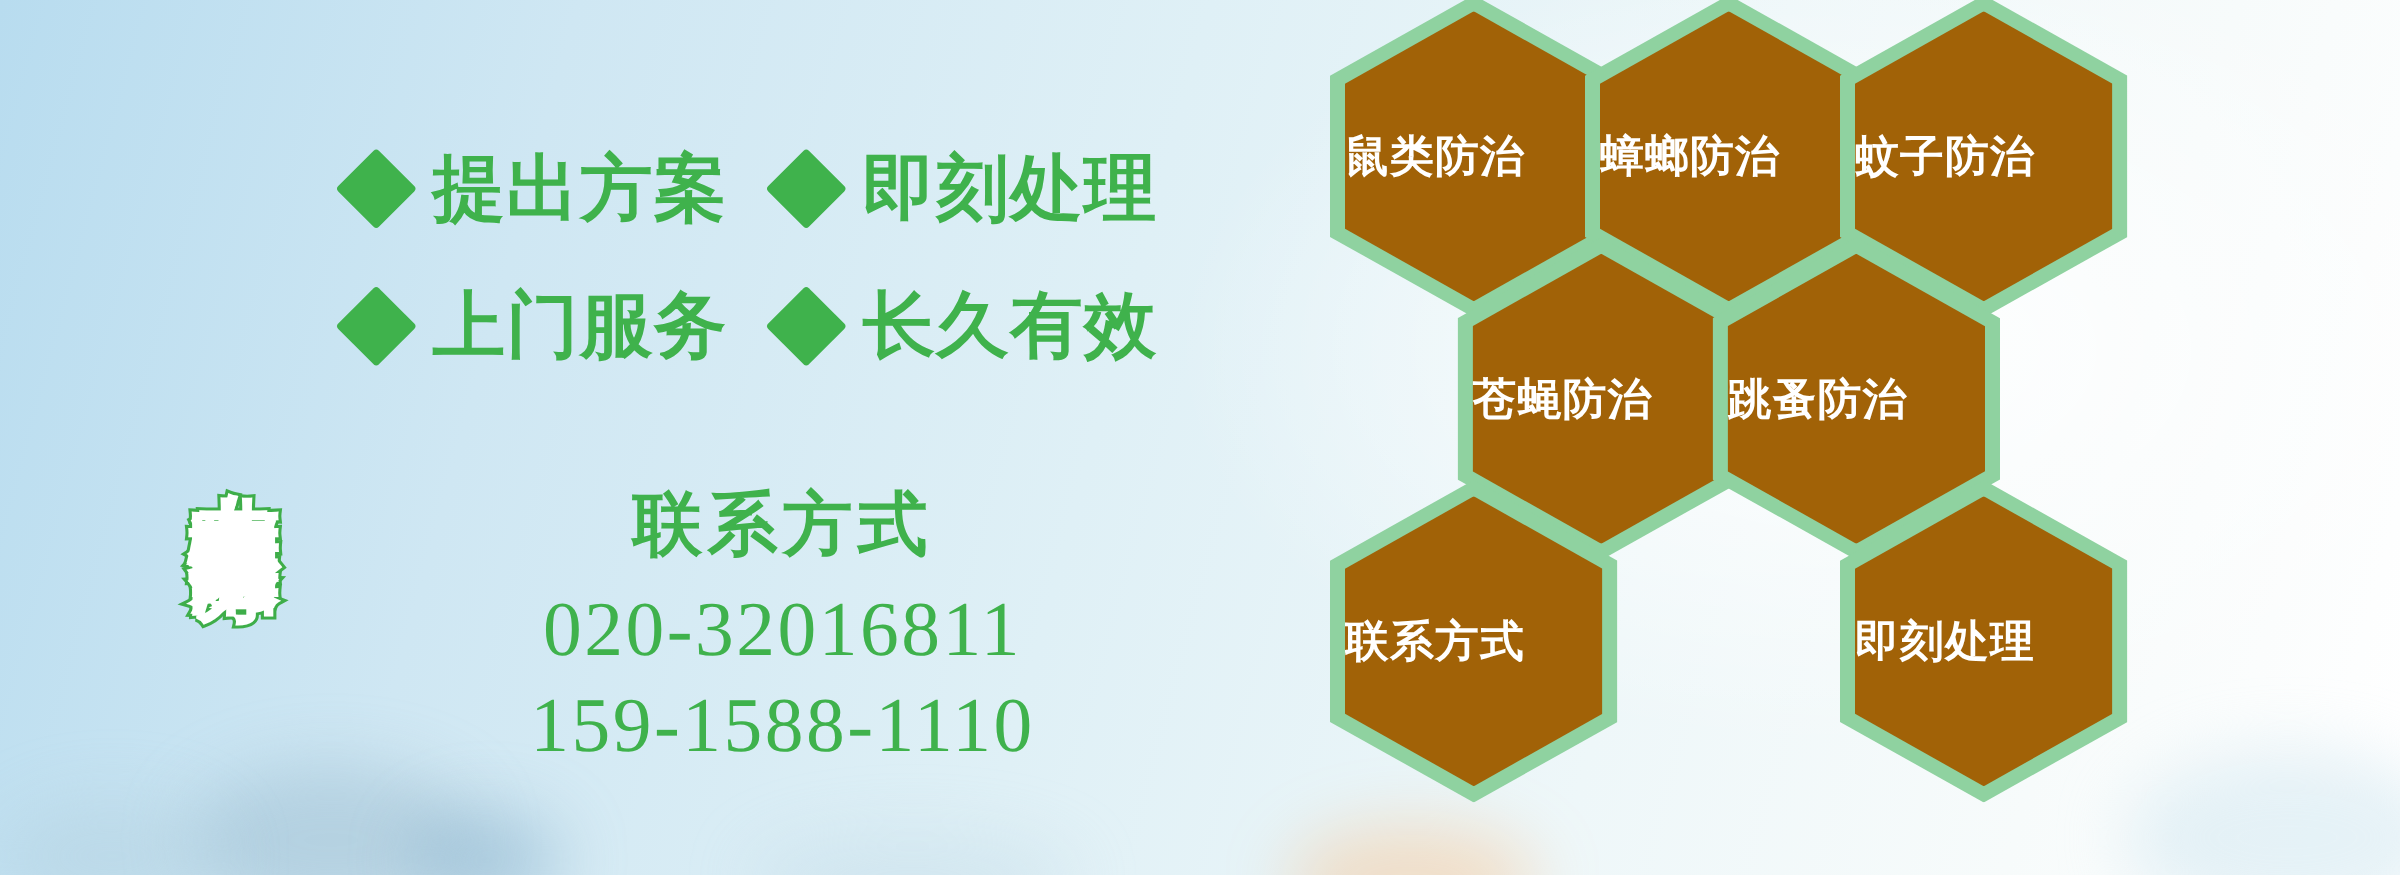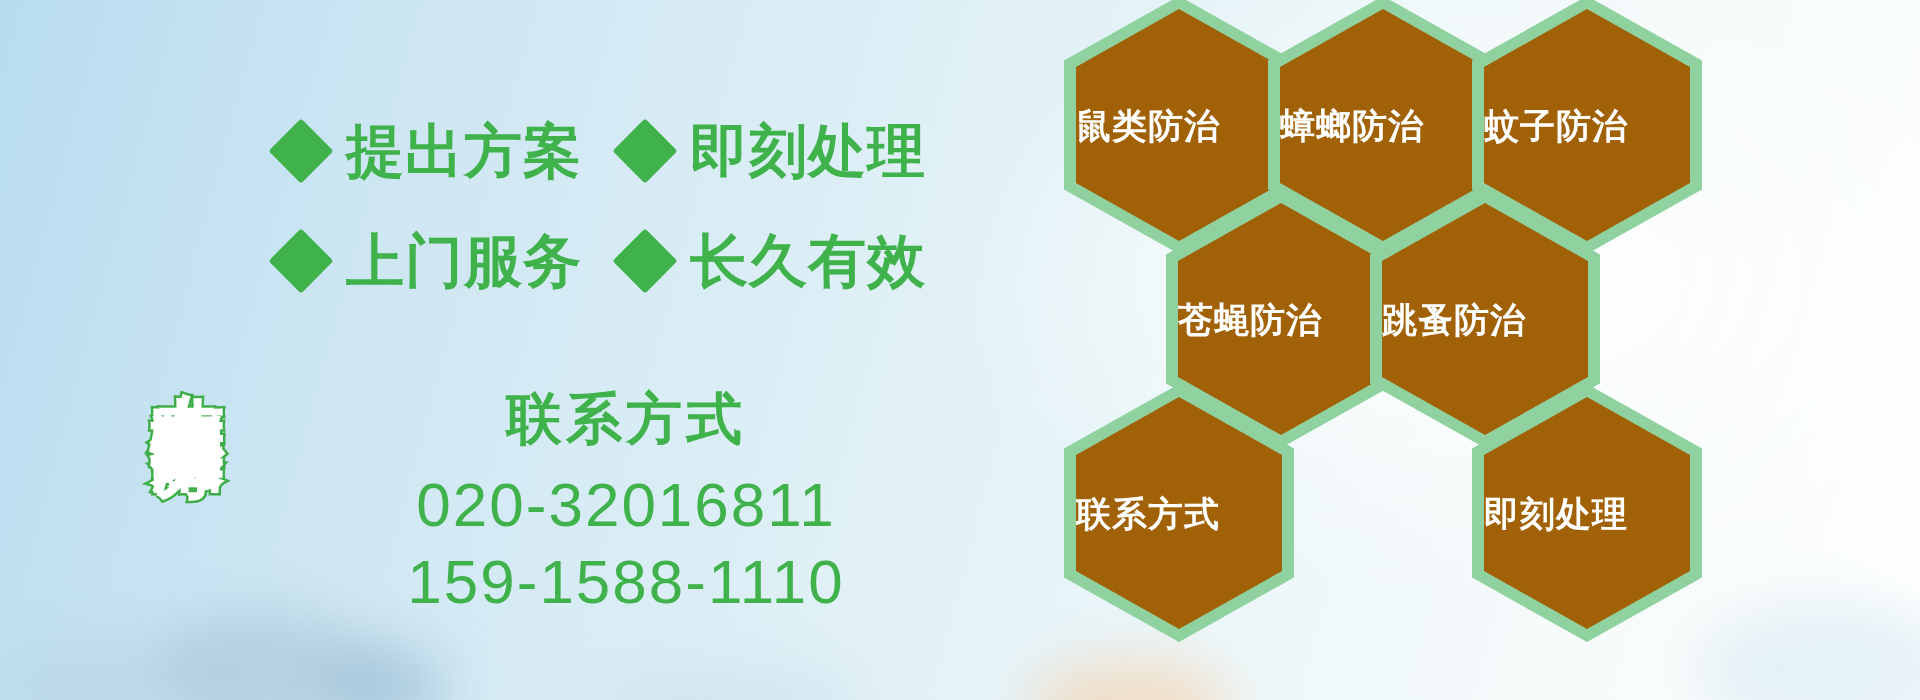--- a/index.html
+++ b/index.html
@@ -53,21 +53,21 @@
   }
 
   
   #contact{position:absolute;left:336px;top:388px;width:580px;text-align:center;}
   #contact-title{
     font-size:56px;font-weight:700;color:#3fb24c;letter-spacing:4px;
     margin:0 0 16px 0;line-height:1.1;
   }
   .phone{
     font-size:62px;font-weight:400;color:#3fb24c;letter-spacing:2px;
-    line-height:1.25;white-space:nowrap;
+    line-height:1.25;white-space:nowrap;font-family:Liberation Serif, serif;
   }
 
   
   #honeycomb{position:absolute;left:1064px;top:-8px;width:760px;height:712px;}
   .hex{
     position:absolute;width:230px;height:258px;
     display:flex;align-items:center;justify-content:center;
     -webkit-clip-path:polygon(50% 0%,100% 25%,100% 75%,50% 100%,0% 75%,0% 25%);
     clip-path:polygon(50% 0%,100% 25%,100% 75%,50% 100%,0% 75%,0% 25%);
     background:#8fd2a0;

